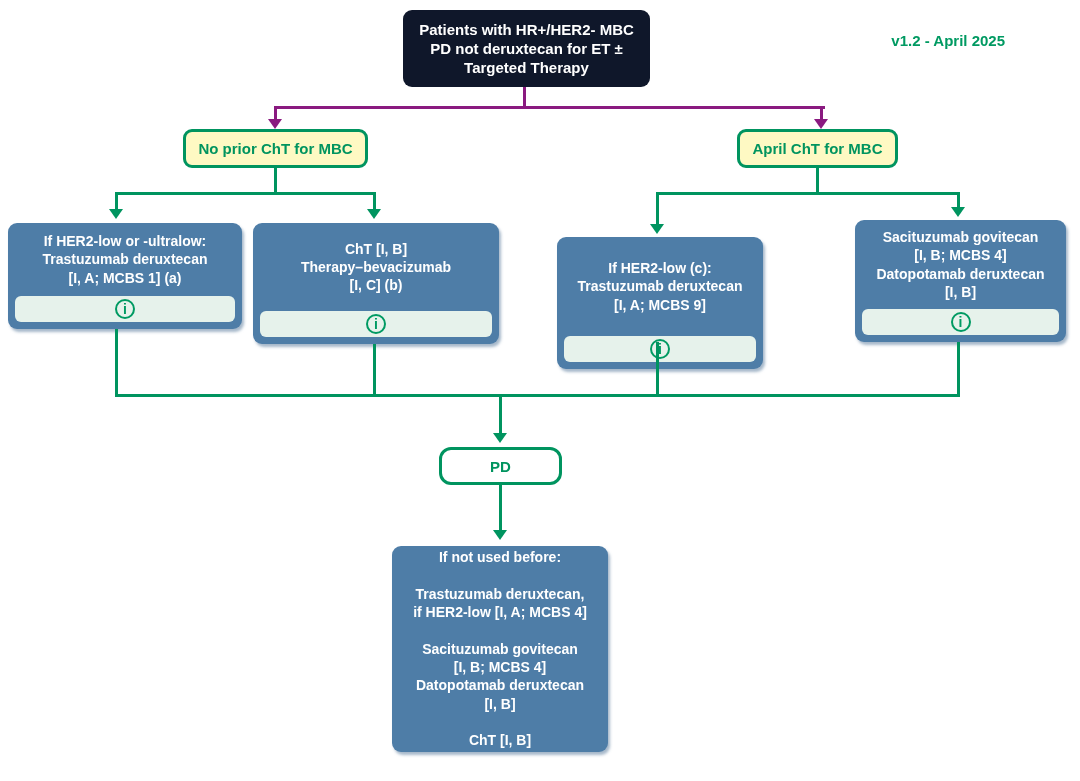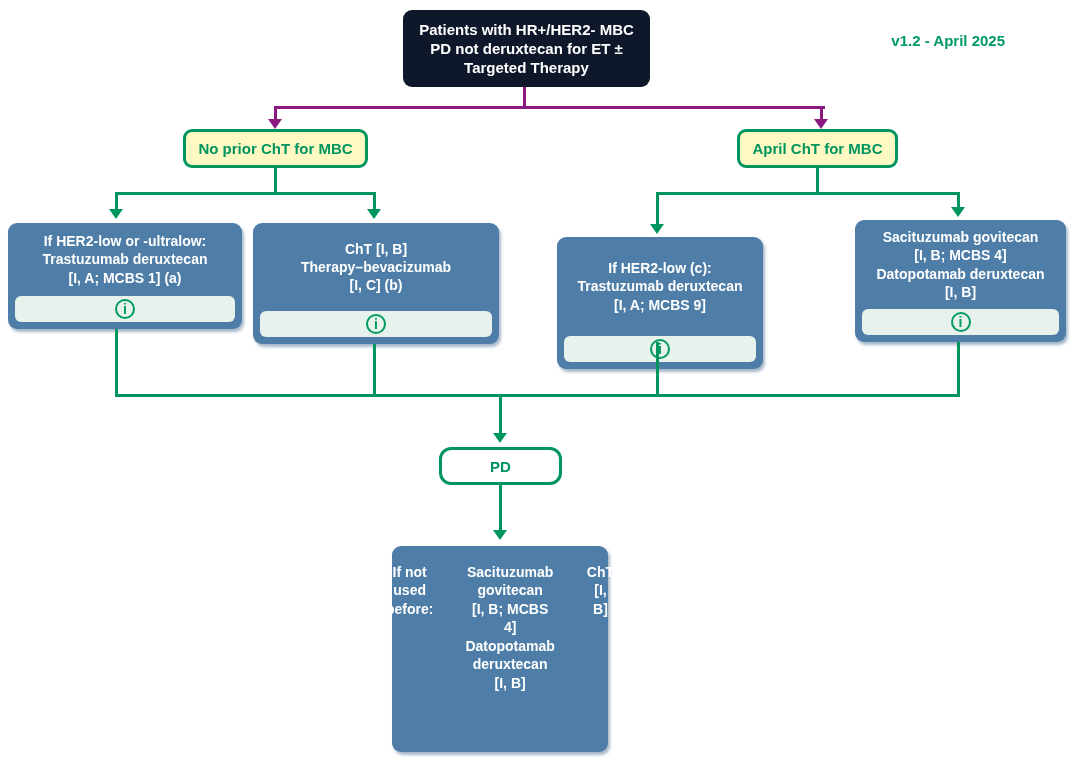--- a/index.html
+++ b/index.html
@@ -66,23 +66,22 @@
     position: absolute; left: 439px; top: 447px; width: 123px; height: 38px;
     background: #ffffff; border: 3px solid #00945F; border-radius: 12px;
     color: #00945F; font-size: 15px;
     display: flex; align-items: center; justify-content: center;
   }
   .final-box {
     position: absolute; left: 392px; top: 546px; width: 216px; height: 206px;
     background: #4E7DA7; border-radius: 9px;
     box-shadow: 2px 3px 3px rgba(93,125,158,0.55);
     color: #ffffff; font-size: 14px; line-height: 1.32; text-align: center;
-    display: flex; flex-direction: row; justify-content: center;
+    display: flex; flex-direction: column; justify-content: center;
     padding: 8px 6px;
-    gap: 32px;
   }
   .final-box .para { margin: 9px 0; }
 </style>
 </head>
 <body>
 
 <div class="canvas">
 
   <div class="version">v1.2 - April 2025</div>
 
@@ -178,20 +177,24 @@
   </div>
 
   <div class="vline green-line" style="left:499px; top:485px; height:46px;"></div>
   <div class="arrow green-a" style="left:493px; top:530px;"></div>
 
   <div class="final-box">
     <div class="para">
       <div>If not used before:</div>
     </div>
     <div class="para">
+      <div>Trastuzumab deruxtecan,</div>
+      <div>if HER2-low [I, A; MCBS 4]</div>
+    </div>
+    <div class="para">
       <div>Sacituzumab govitecan</div>
       <div>[I, B; MCBS 4]</div>
       <div>Datopotamab deruxtecan</div>
       <div>[I, B]</div>
     </div>
     <div class="para">
       <div>ChT [I, B]</div>
     </div>
   </div>
 

